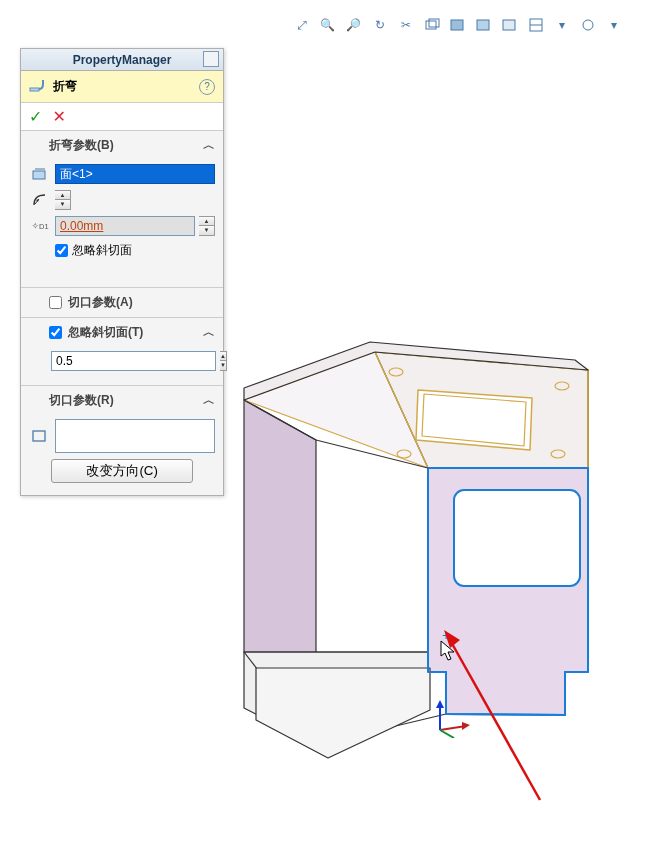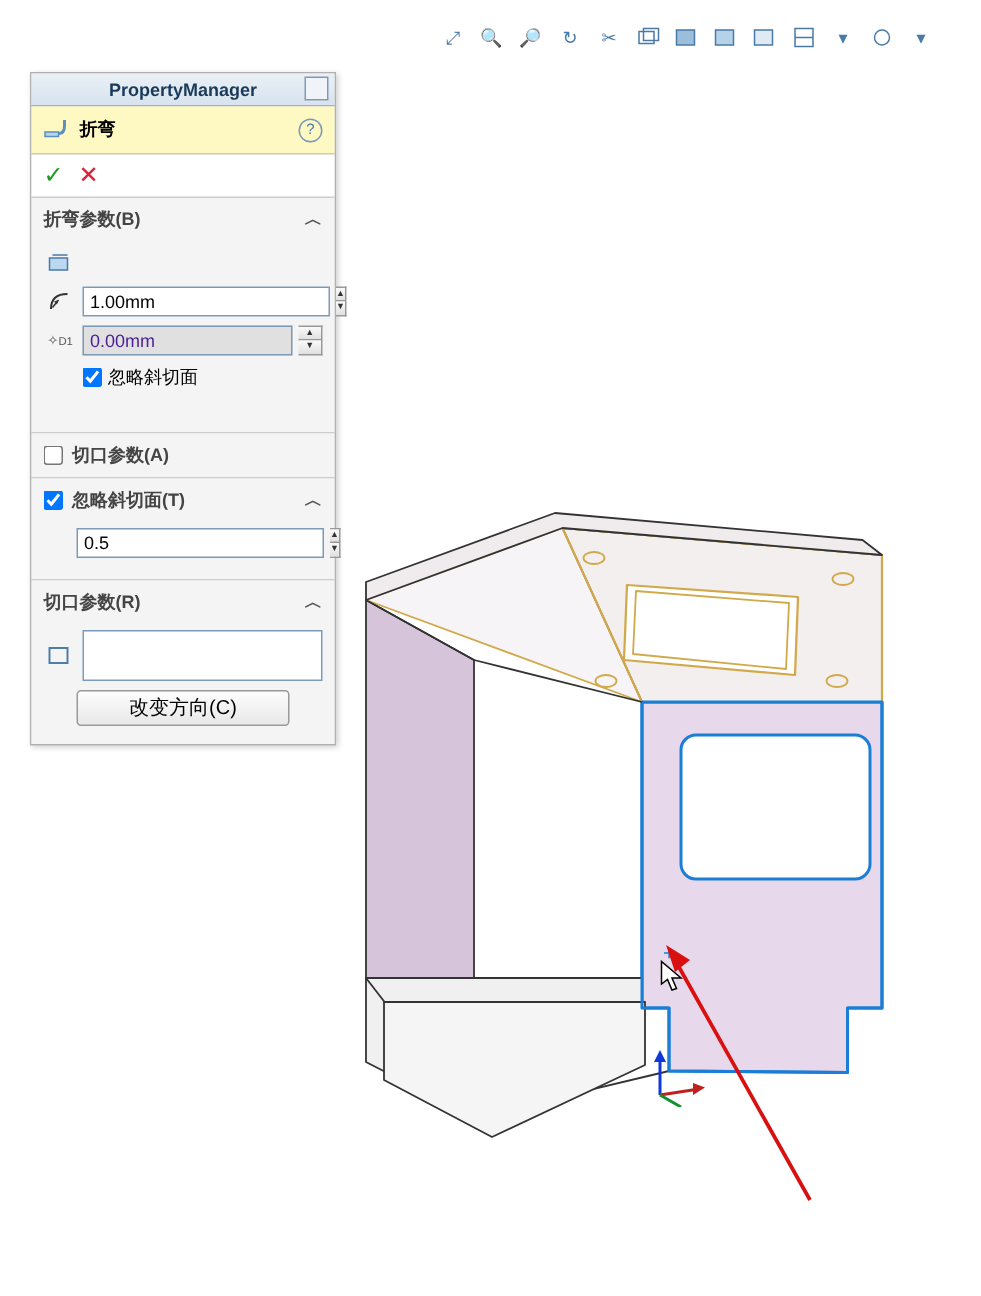--- a/index.html
+++ b/index.html
@@ -97,20 +97,21 @@
   border-bottom: 1px solid #ccc;
   background: #f4f4f4;
 }
 .sec-header {
   padding: 6px 8px;
   display: flex;
   align-items: center;
   font-weight: bold;
   color: #444;
   position: relative;
+  margin-left: 20px;
 }
 .sec-header .chev {
   position: absolute;
   right: 8px;
   color: #555;
 }
 .sec-header .cb {
   margin-right: 6px;
 }
 .sec-body {
@@ -140,21 +141,22 @@
   align-items: center;
   overflow: hidden;
 }
 .fld.selected {
   background: #0a6ad8;
   color: #fff;
   border: 1px solid #0950a8;
 }
 .fld.disabled {
   background: #e0e0e0;
-  color: #4c1d95;
+  color: #c2410c;
+  text-decoration: underline;
 }
 .spinner {
   width: 16px;
   display: flex;
   flex-direction: column;
   border: 1px solid #999;
   border-left: none;
 }
 .spinner div {
   height: 9px;
@@ -326,30 +328,30 @@
       <span class="chev">︿</span>
     </div>
     <div class="sec-body">
       <div class="row">
         <span class="row-icon">
           <svg width="18" height="16">
               <rect x="2" y="5" width="12" height="8" fill="#bcd8ef" stroke="#4a7aa8"></rect>
               <line x1="4" y1="3" x2="14" y2="3" stroke="#4a7aa8"></line>
             </svg>
         </span>
+        <div class="fld selected">面&lt;1&gt;</div>
       </div>
       <div class="row">
         <span class="row-icon">
           <svg width="18" height="16">
               <path d="M3 13 Q3 3 14 3" fill="none" stroke="#333" stroke-width="1.4"></path>
               <path d="M4 12 L8 7" stroke="#333"></path>
               <polygon points="8,7 5,8 7,10" fill="#333"></polygon>
             </svg>
         </span>
-        <input class="fld" value="1.00mm" style="">
         <div class="spinner">
             <div>▲</div>
             <div>▼</div>
           </div>
       </div>
       <div class="row">
         <span class="row-icon" style="font-size:9px;color:#555;">✧<sub>D1</sub></span>
         <div class="fld disabled">0.00mm</div>
         <div class="spinner">
             <div>▲</div>

